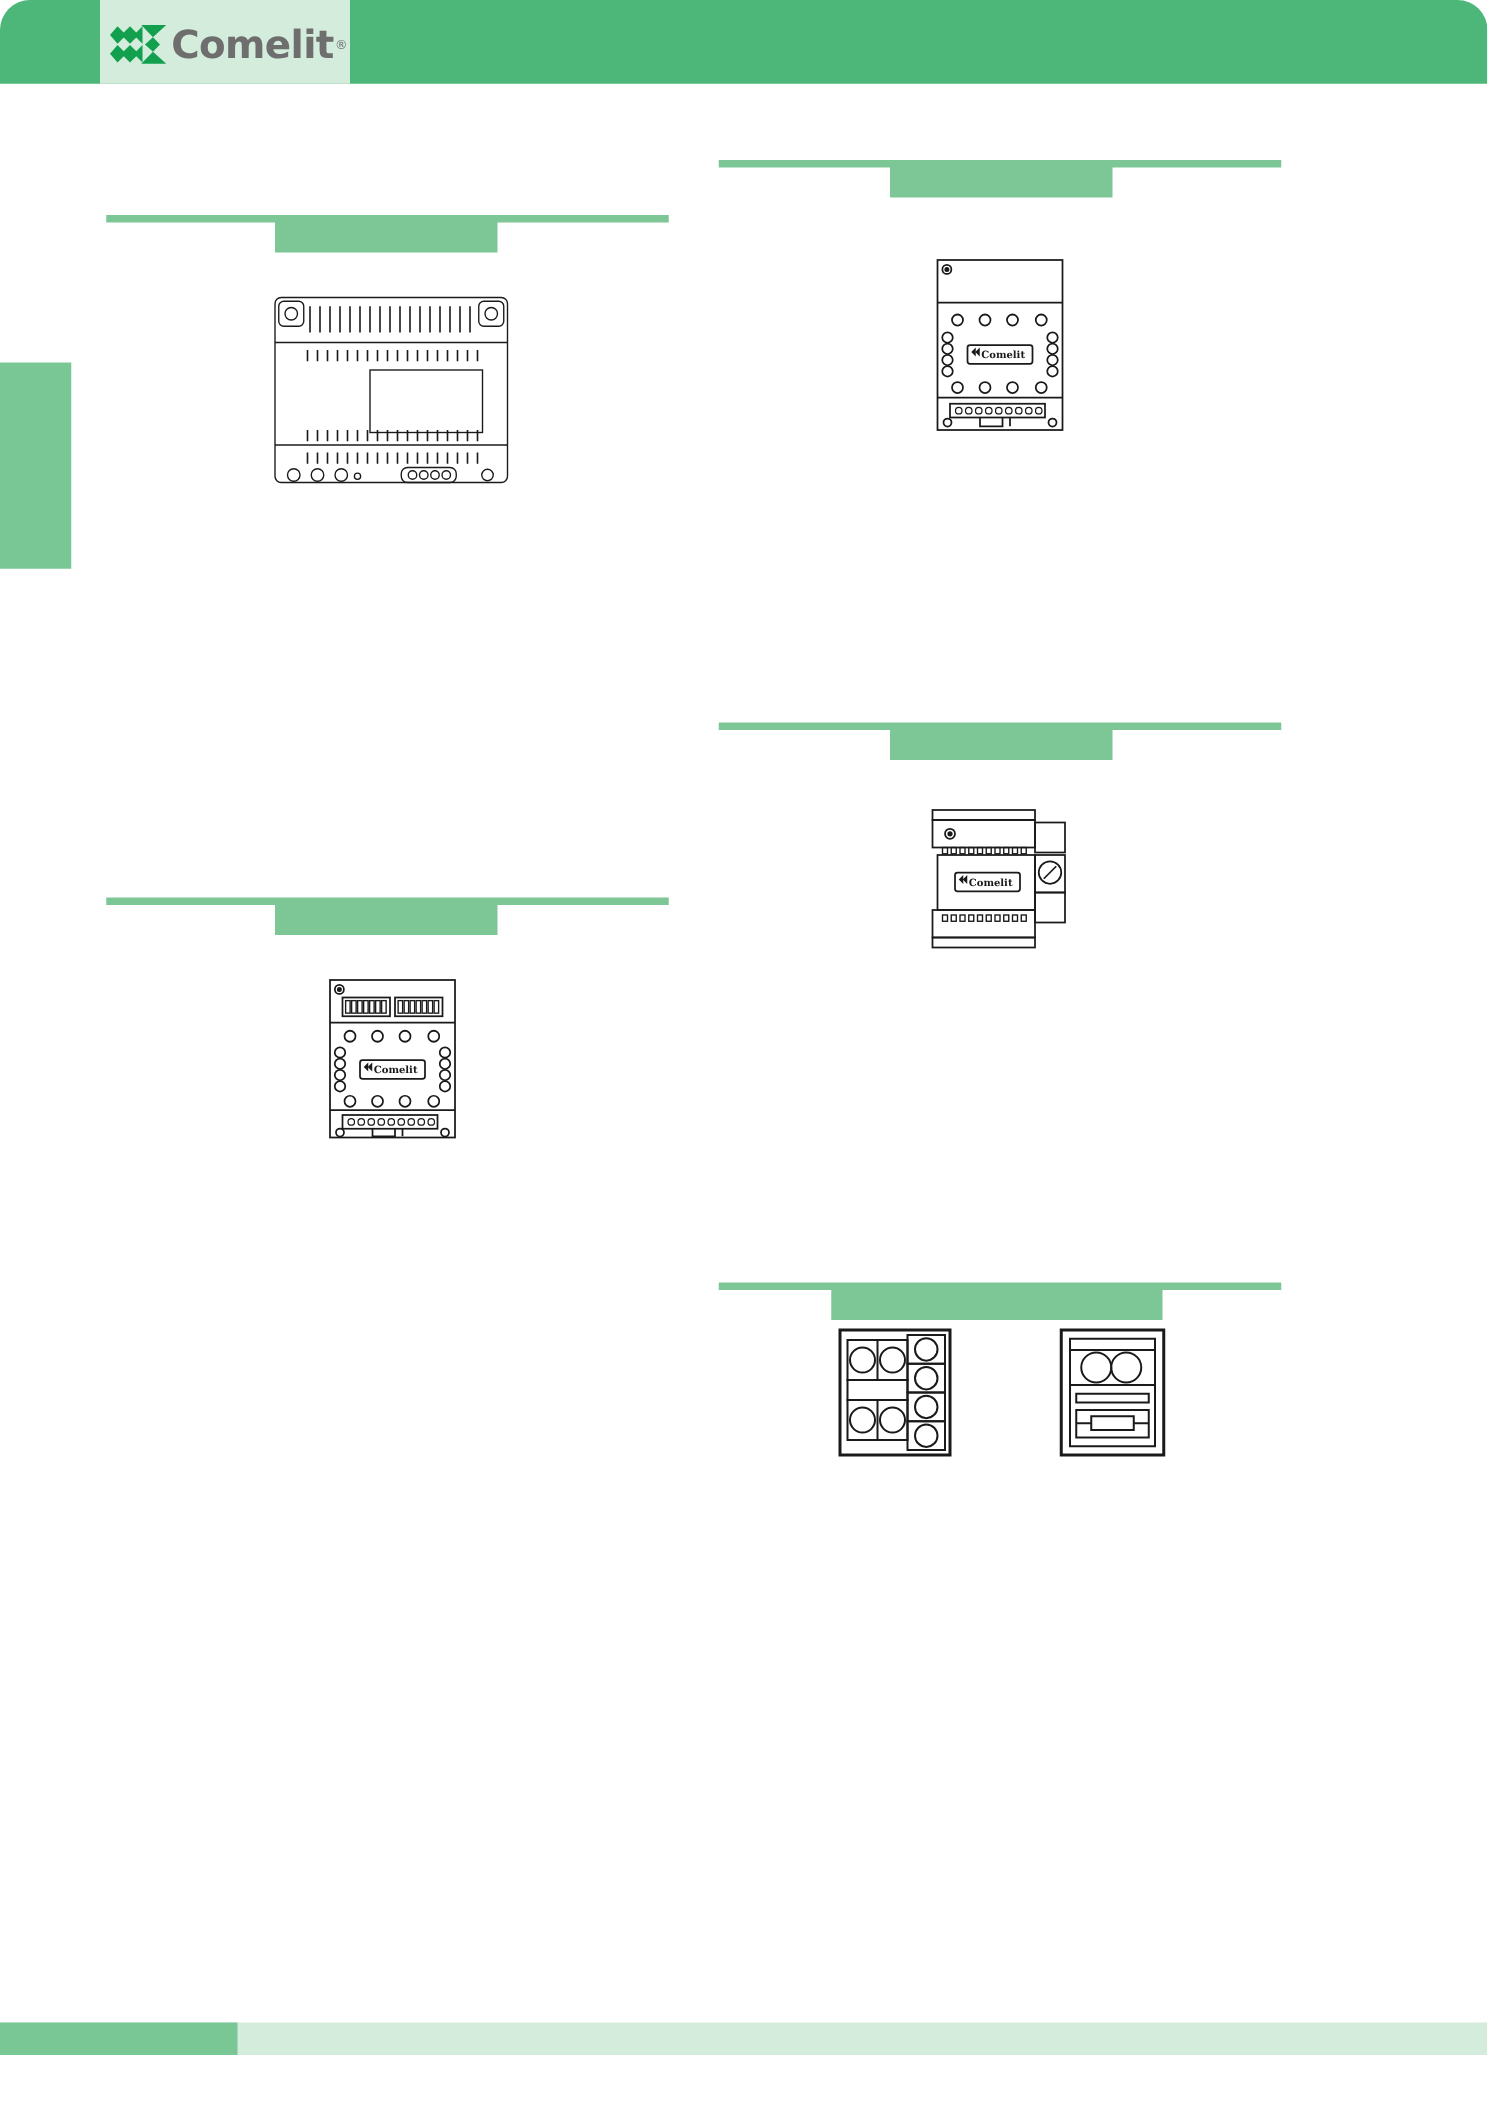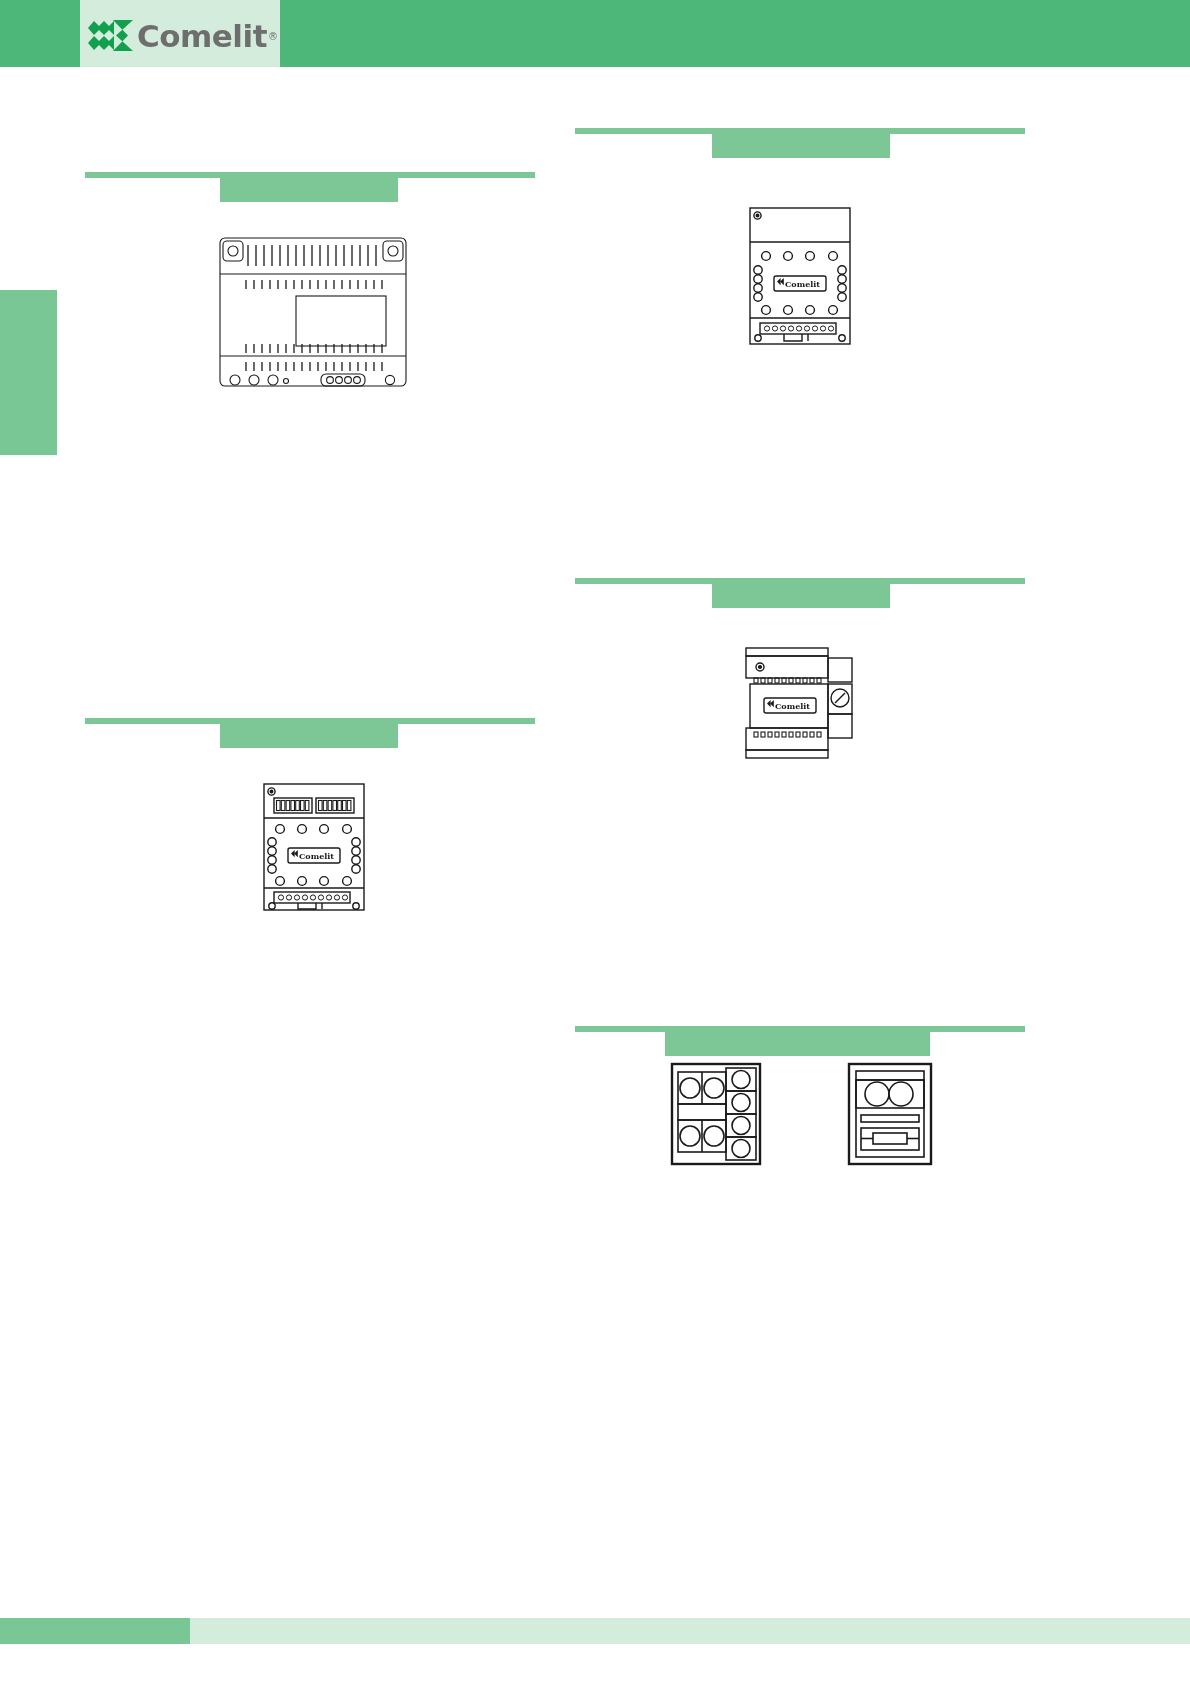--- a/index.html
+++ b/index.html
@@ -9,20 +9,21 @@
   }
   body {
     font-family: "Liberation Sans", sans-serif;
   }
   .page {
     position: relative;
     width: 1190px;
     height: 1682px;
     background: #ffffff;
     overflow: hidden;
+    border-radius: 24px;
   }
 
   
   .masthead {
     position: absolute;
     left: 0;
     top: 0;
     width: 1190px;
     height: 67px;
     background: #4cb779;

